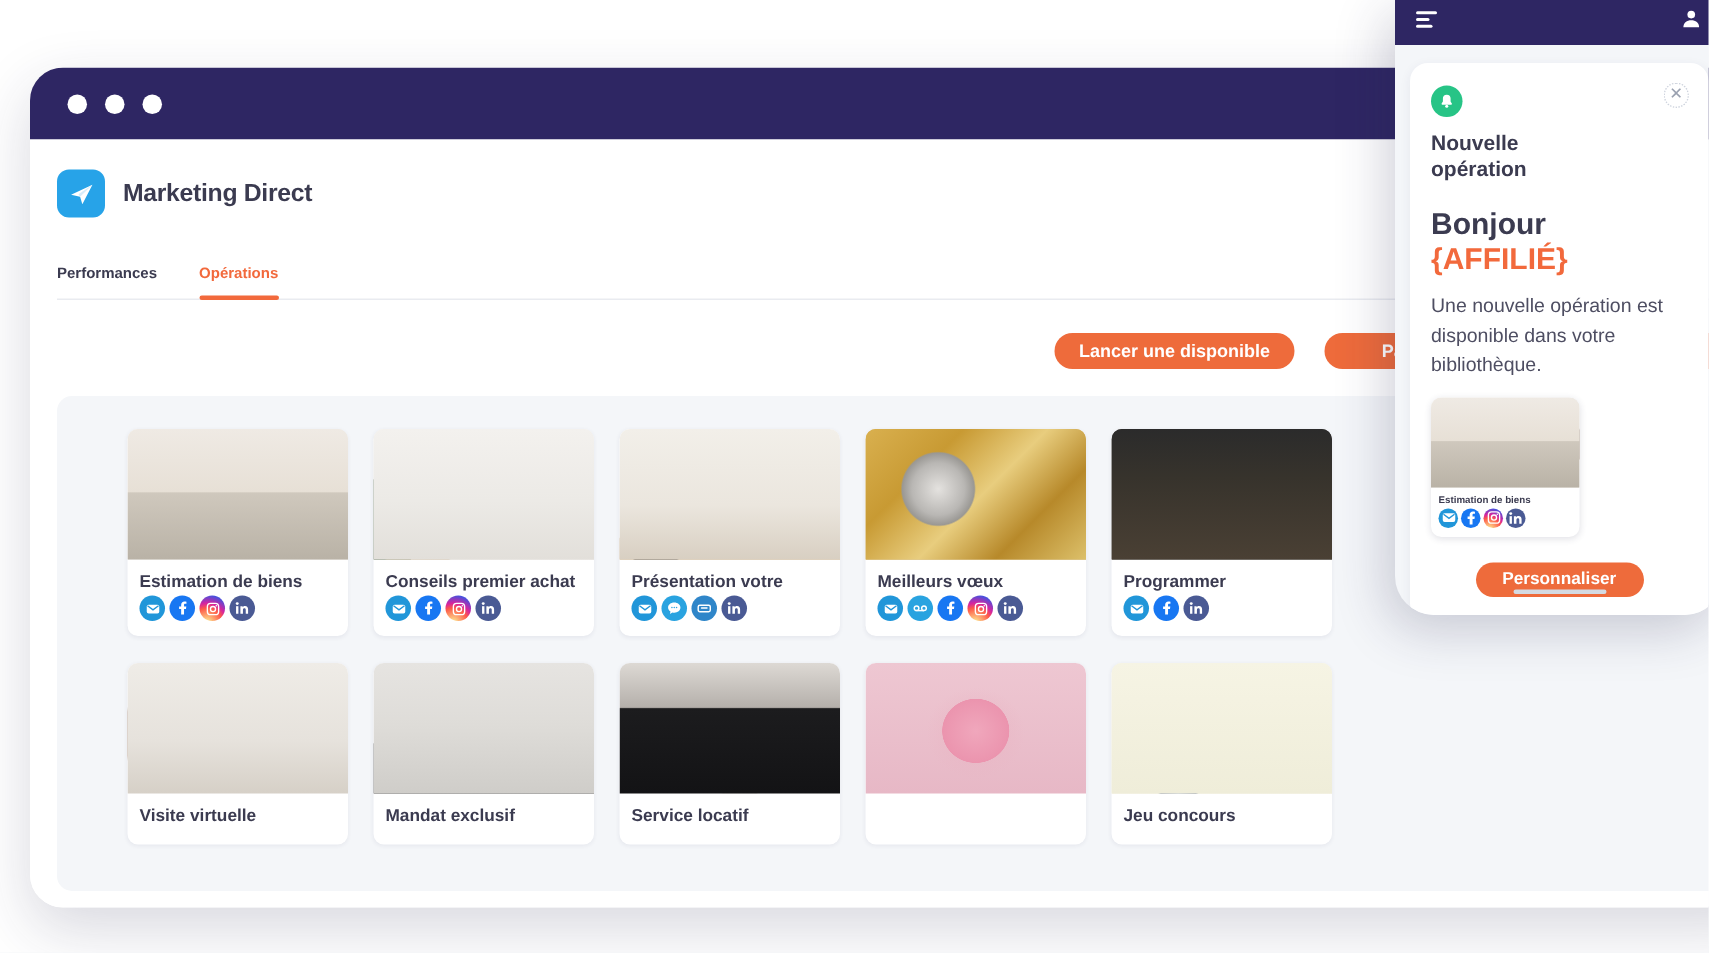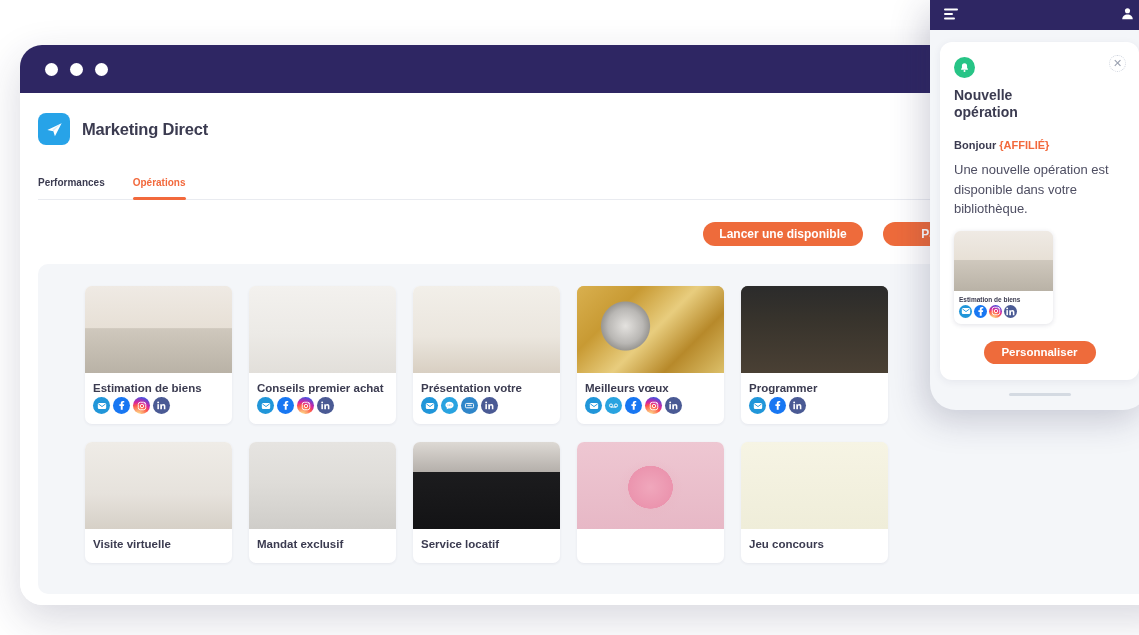--- a/index.html
+++ b/index.html
@@ -229,21 +229,21 @@
     width: 17px; height: 17px;
     border-radius: 50%;
     border: 1px dotted #cfd4de;
     display: flex; align-items: center; justify-content: center;
     color: #9aa1b0;
     font-size: 11px;
     cursor: pointer;
     line-height: 1;
   }
   #notif-greeting {
-    font-size: 11px;
+    font-size: 20px;
     font-weight: bold;
     color: #3b3b50;
     margin-top: 19px;
   }
   #notif-greeting .token { color: #f2693c; }
   #notif-body {
     font-size: 13px;
     color: #4e4e62;
     line-height: 1.5;
     margin-top: 9px;

